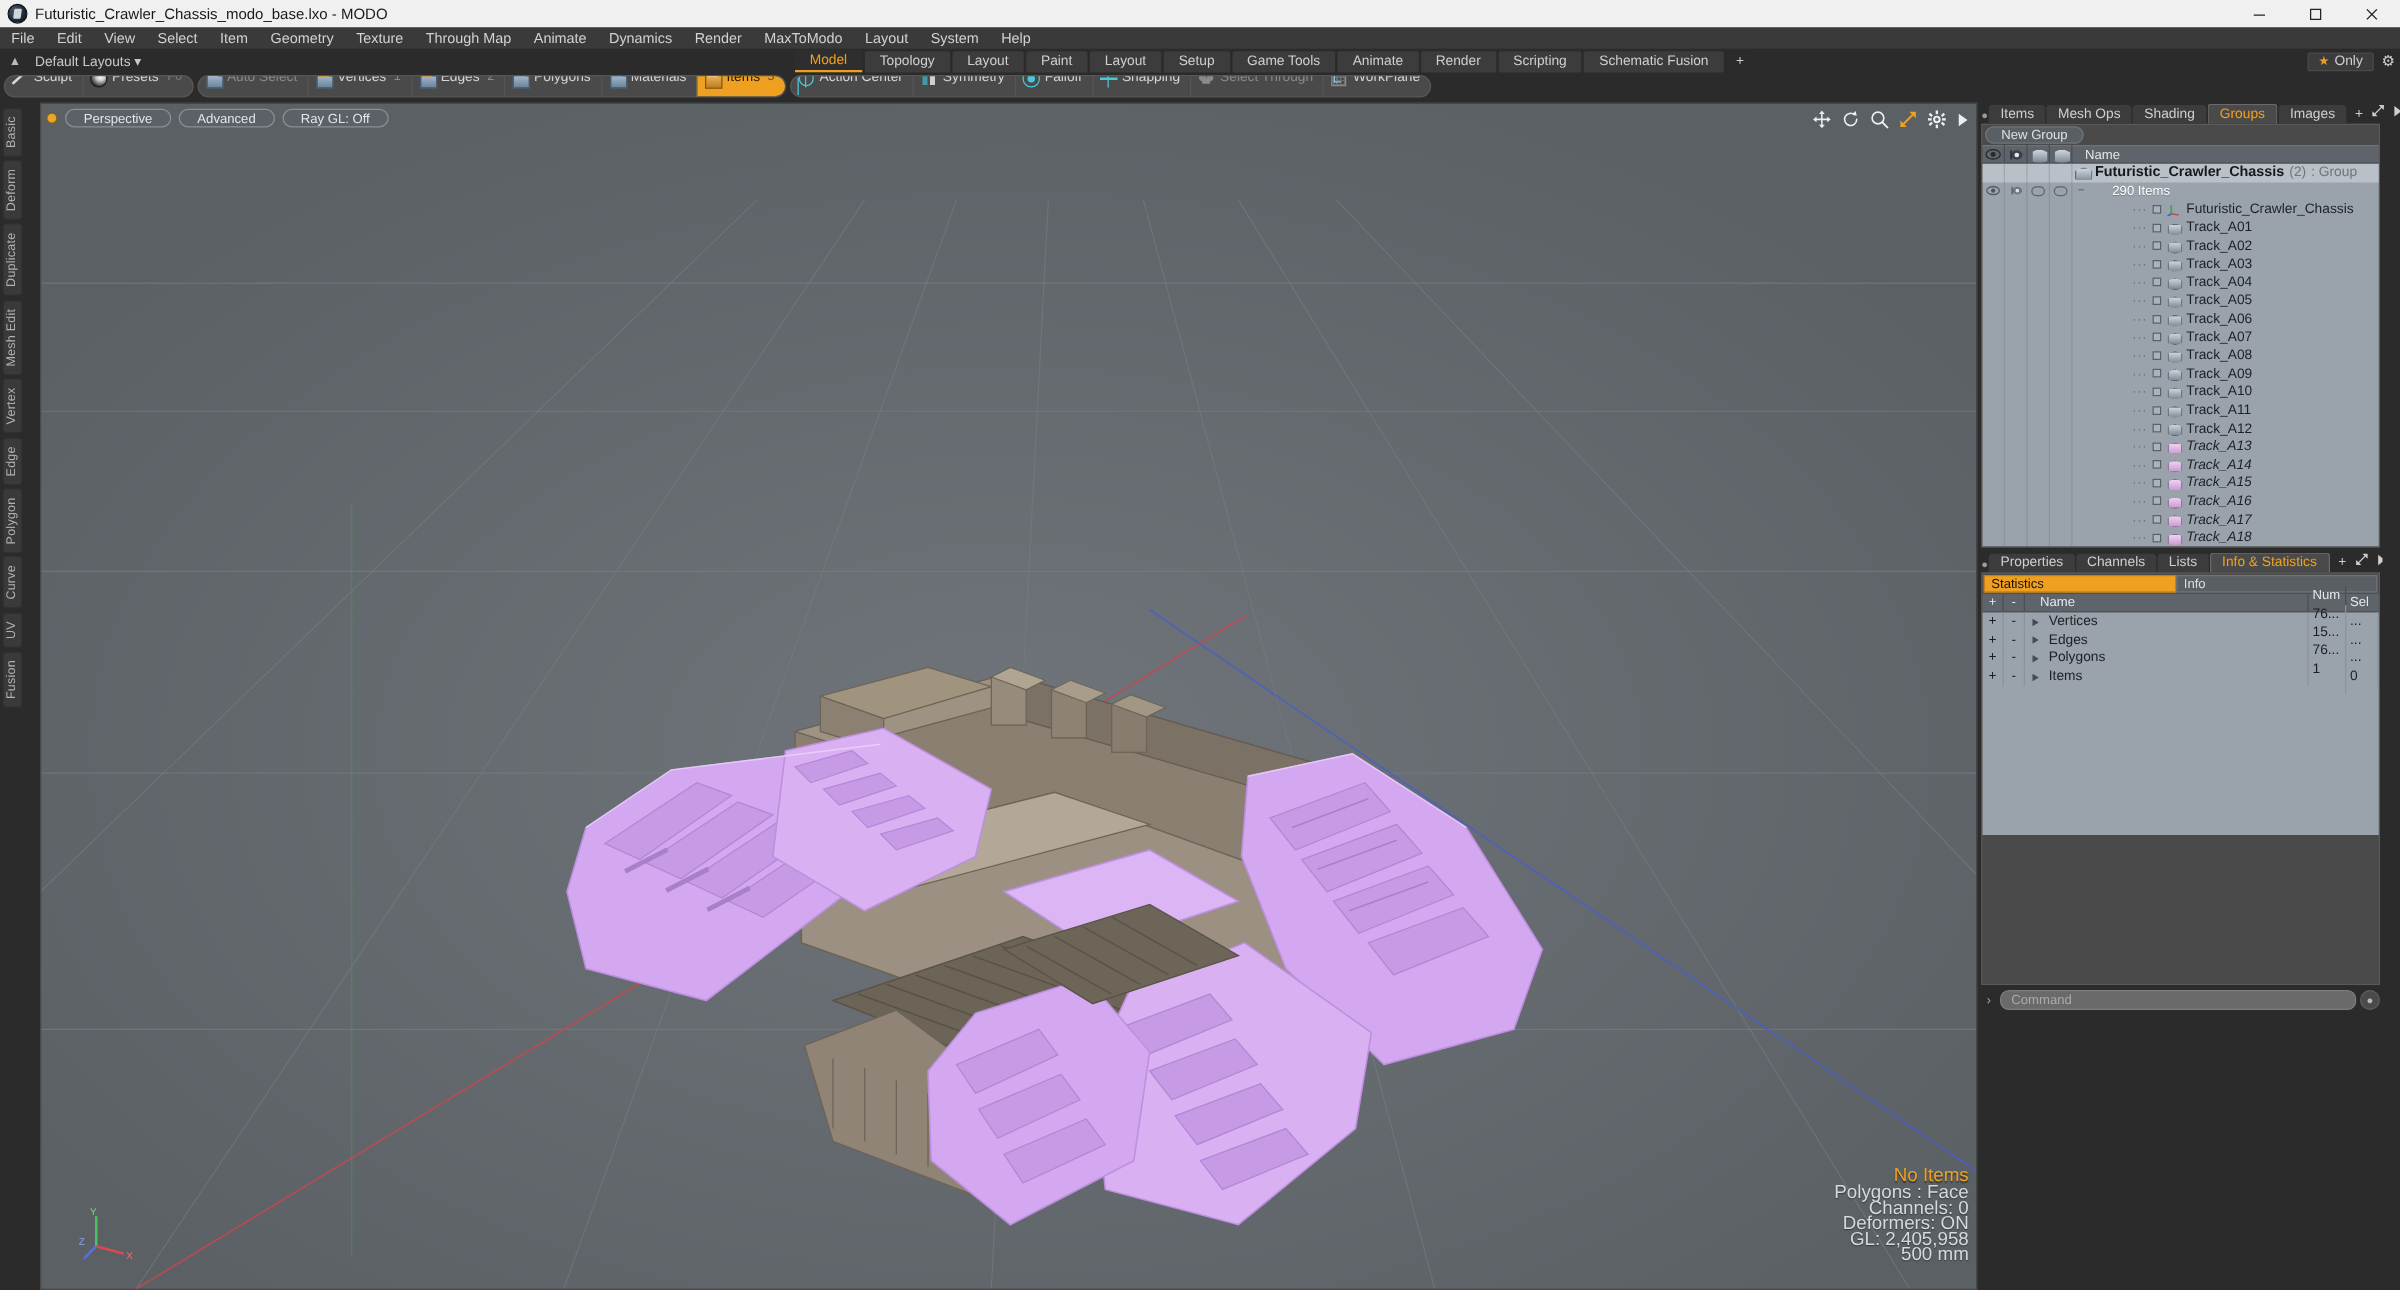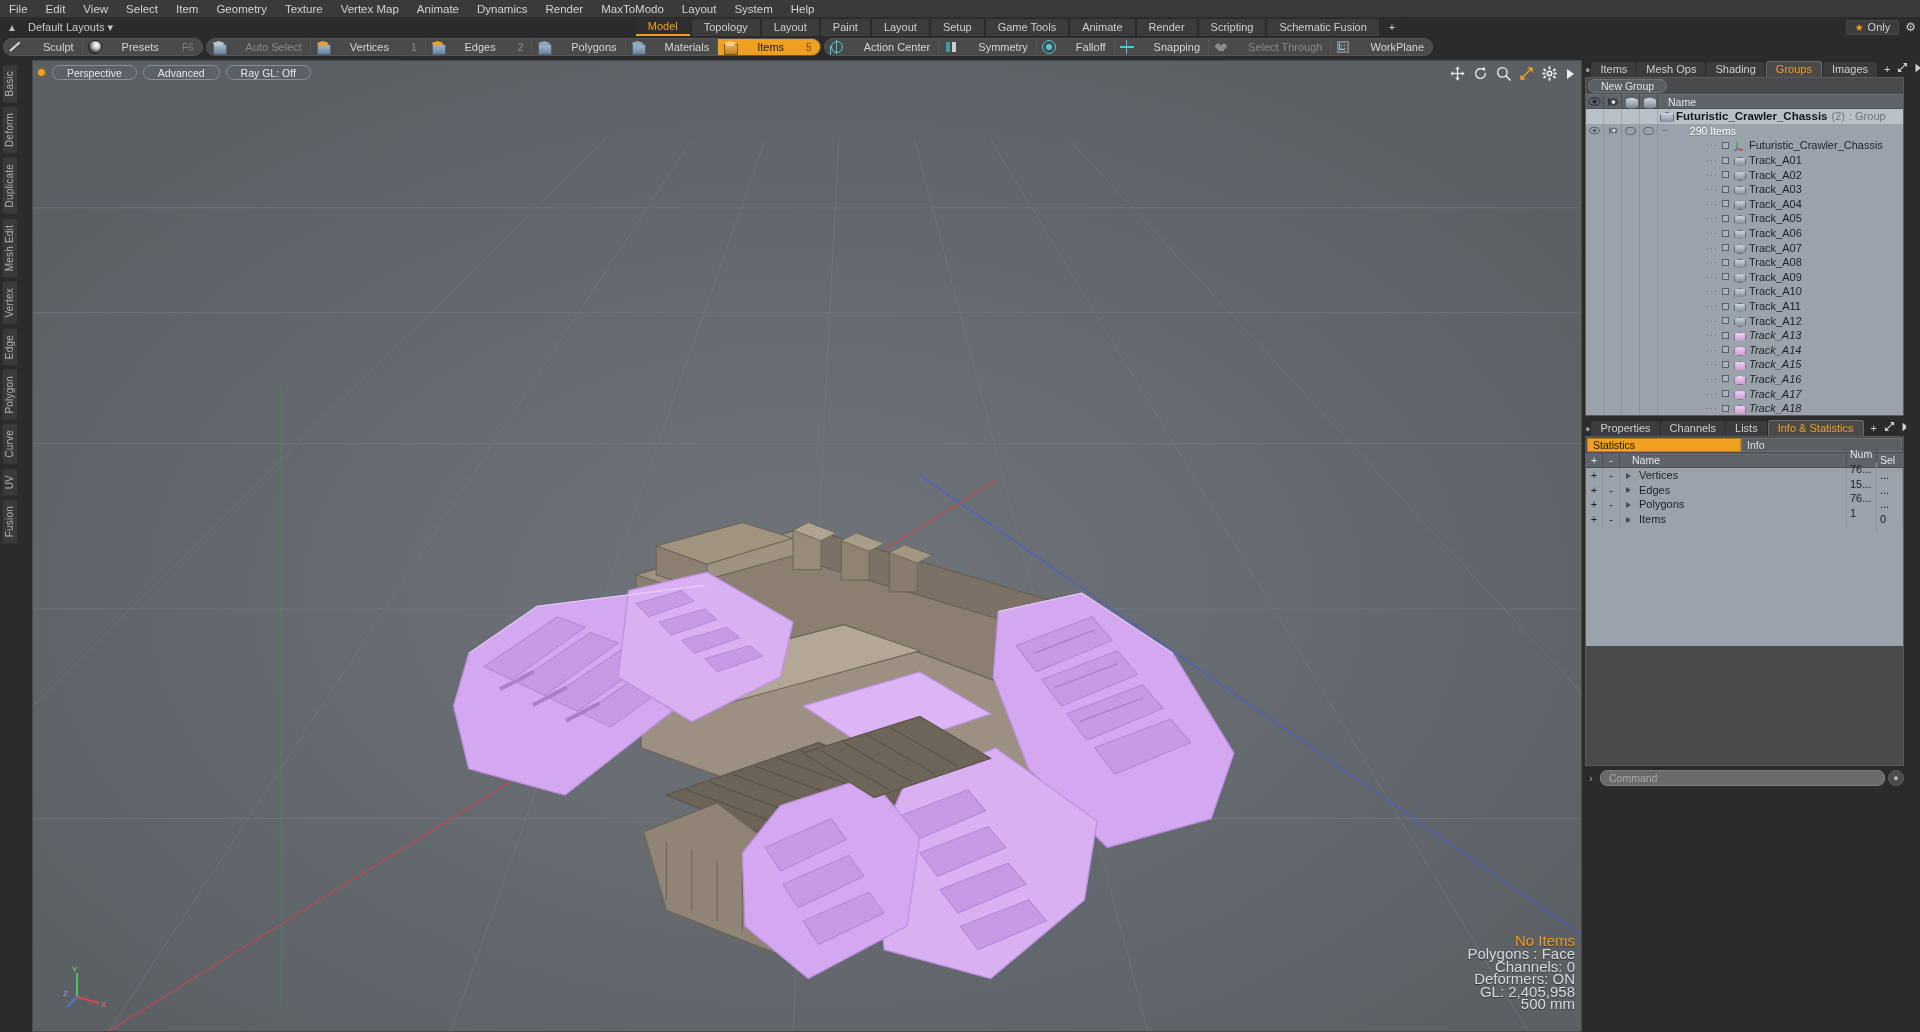--- a/index.html
+++ b/index.html
@@ -62,21 +62,21 @@
   }
   .star { color:#f0a020; font-size:10px; }
   .gear-sm { color:#cfcfcf; font-size:12px; }
 
   
   .modebar {
     height: 22px; background: #2b2b2b; flex:0 0 22px; display: flex; align-items:center;
     padding: 0 3px; gap: 3px; font-size: 11px;
   }
   .mbgroup { display:flex; align-items:center; background:#4a4a4a; border:1px solid #565656; border-radius:9px; height:18px; overflow:hidden; }
-  .mbitem { display:flex; align-items:center; gap:20px; padding: 0 8px 0 5px; height:26px; color:#d5d5d5; white-space:nowrap; }
+  .mbitem { display:flex; align-items:flex-start; gap:4px; padding: 0 8px 0 5px; height:26px; color:#d5d5d5; white-space:nowrap; }
   .mbitem + .mbitem { border-left: 1px solid #565656; }
   .mbitem.dim { color: #8a8a8a; }
   .mbitem.active { background:#f0a020; color:#231600; }
   .mbitem .num { color:#8d8d8d; font-size:10px; margin-left:2px; }
   .mbitem.active .num { color:#6b4a00; }
   .ico { width:14px; height:14px; flex:0 0 14px; display:inline-block; position:relative; }
   
   .ico.cube::before { content:""; position:absolute; left:1px; top:4px; width:12px; height:9px;
     background: linear-gradient(180deg,#9fb8cf,#6b8399); border:1px solid #4c5f70; }
   .ico.cube::after { content:""; position:absolute; left:1px; top:1px; width:12px; height:5px;
@@ -224,30 +224,52 @@
   .cmd-arrow { width:12px; text-align:center; color:#a9a9a9; font-size:10px; }
   .cmd-input { flex:1; height:16px; background:#6a6a6a; border:1px solid #7d7d7d; border-radius:7px; display:flex; align-items:center; padding:0 8px; font-size:10.5px; color:#cfcfcf; }
   .cmd-btn { width:16px; height:16px; border-radius:50%; background:#4a4a4a; border:1px solid #5e5e5e; color:#b9b9b9; font-size:9px; display:flex; align-items:center; justify-content:center; }
   .farright { width:14px; flex:0 0 14px; background:#2b2b2b; }
 </style>
 </head>
 <body>
 
 <div class="app">
 
+  <div class="titlebar">
+    <div class="appicon"></div>
+    <div class="ttext">Futuristic_Crawler_Chassis_modo_base.lxo - MODO</div>
+    <div class="winbtns">
+      <div class="winbtn">
+        <svg width="11" height="11" viewBox="0 0 11 11">
+            <line x1="1" y1="6" x2="10" y2="6" stroke="#222" stroke-width="1"></line>
+          </svg>
+      </div>
+      <div class="winbtn">
+        <svg width="11" height="11" viewBox="0 0 11 11">
+            <rect x="1.5" y="1.5" width="8" height="8" fill="none" stroke="#222" stroke-width="1"></rect>
+          </svg>
+      </div>
+      <div class="winbtn close">
+        <svg width="11" height="11" viewBox="0 0 11 11">
+            <line x1="1.5" y1="1.5" x2="9.5" y2="9.5" stroke="#222" stroke-width="1.1"></line>
+            <line x1="9.5" y1="1.5" x2="1.5" y2="9.5" stroke="#222" stroke-width="1.1"></line>
+          </svg>
+      </div>
+    </div>
+  </div>
 
   <div class="menubar">
     <div class="menuitem">File</div>
     <div class="menuitem">Edit</div>
     <div class="menuitem">View</div>
     <div class="menuitem">Select</div>
     <div class="menuitem">Item</div>
     <div class="menuitem">Geometry</div>
     <div class="menuitem">Texture</div>
-    <div class="menuitem">Vertex Map</div>
+    <div class="menuitem">Through Map</div>
     <div class="menuitem">Animate</div>
     <div class="menuitem">Dynamics</div>
     <div class="menuitem">Render</div>
     <div class="menuitem">MaxToModo</div>
     <div class="menuitem">Layout</div>
     <div class="menuitem">System</div>
     <div class="menuitem">Help</div>
   </div>
 
   <div class="layoutbar">

